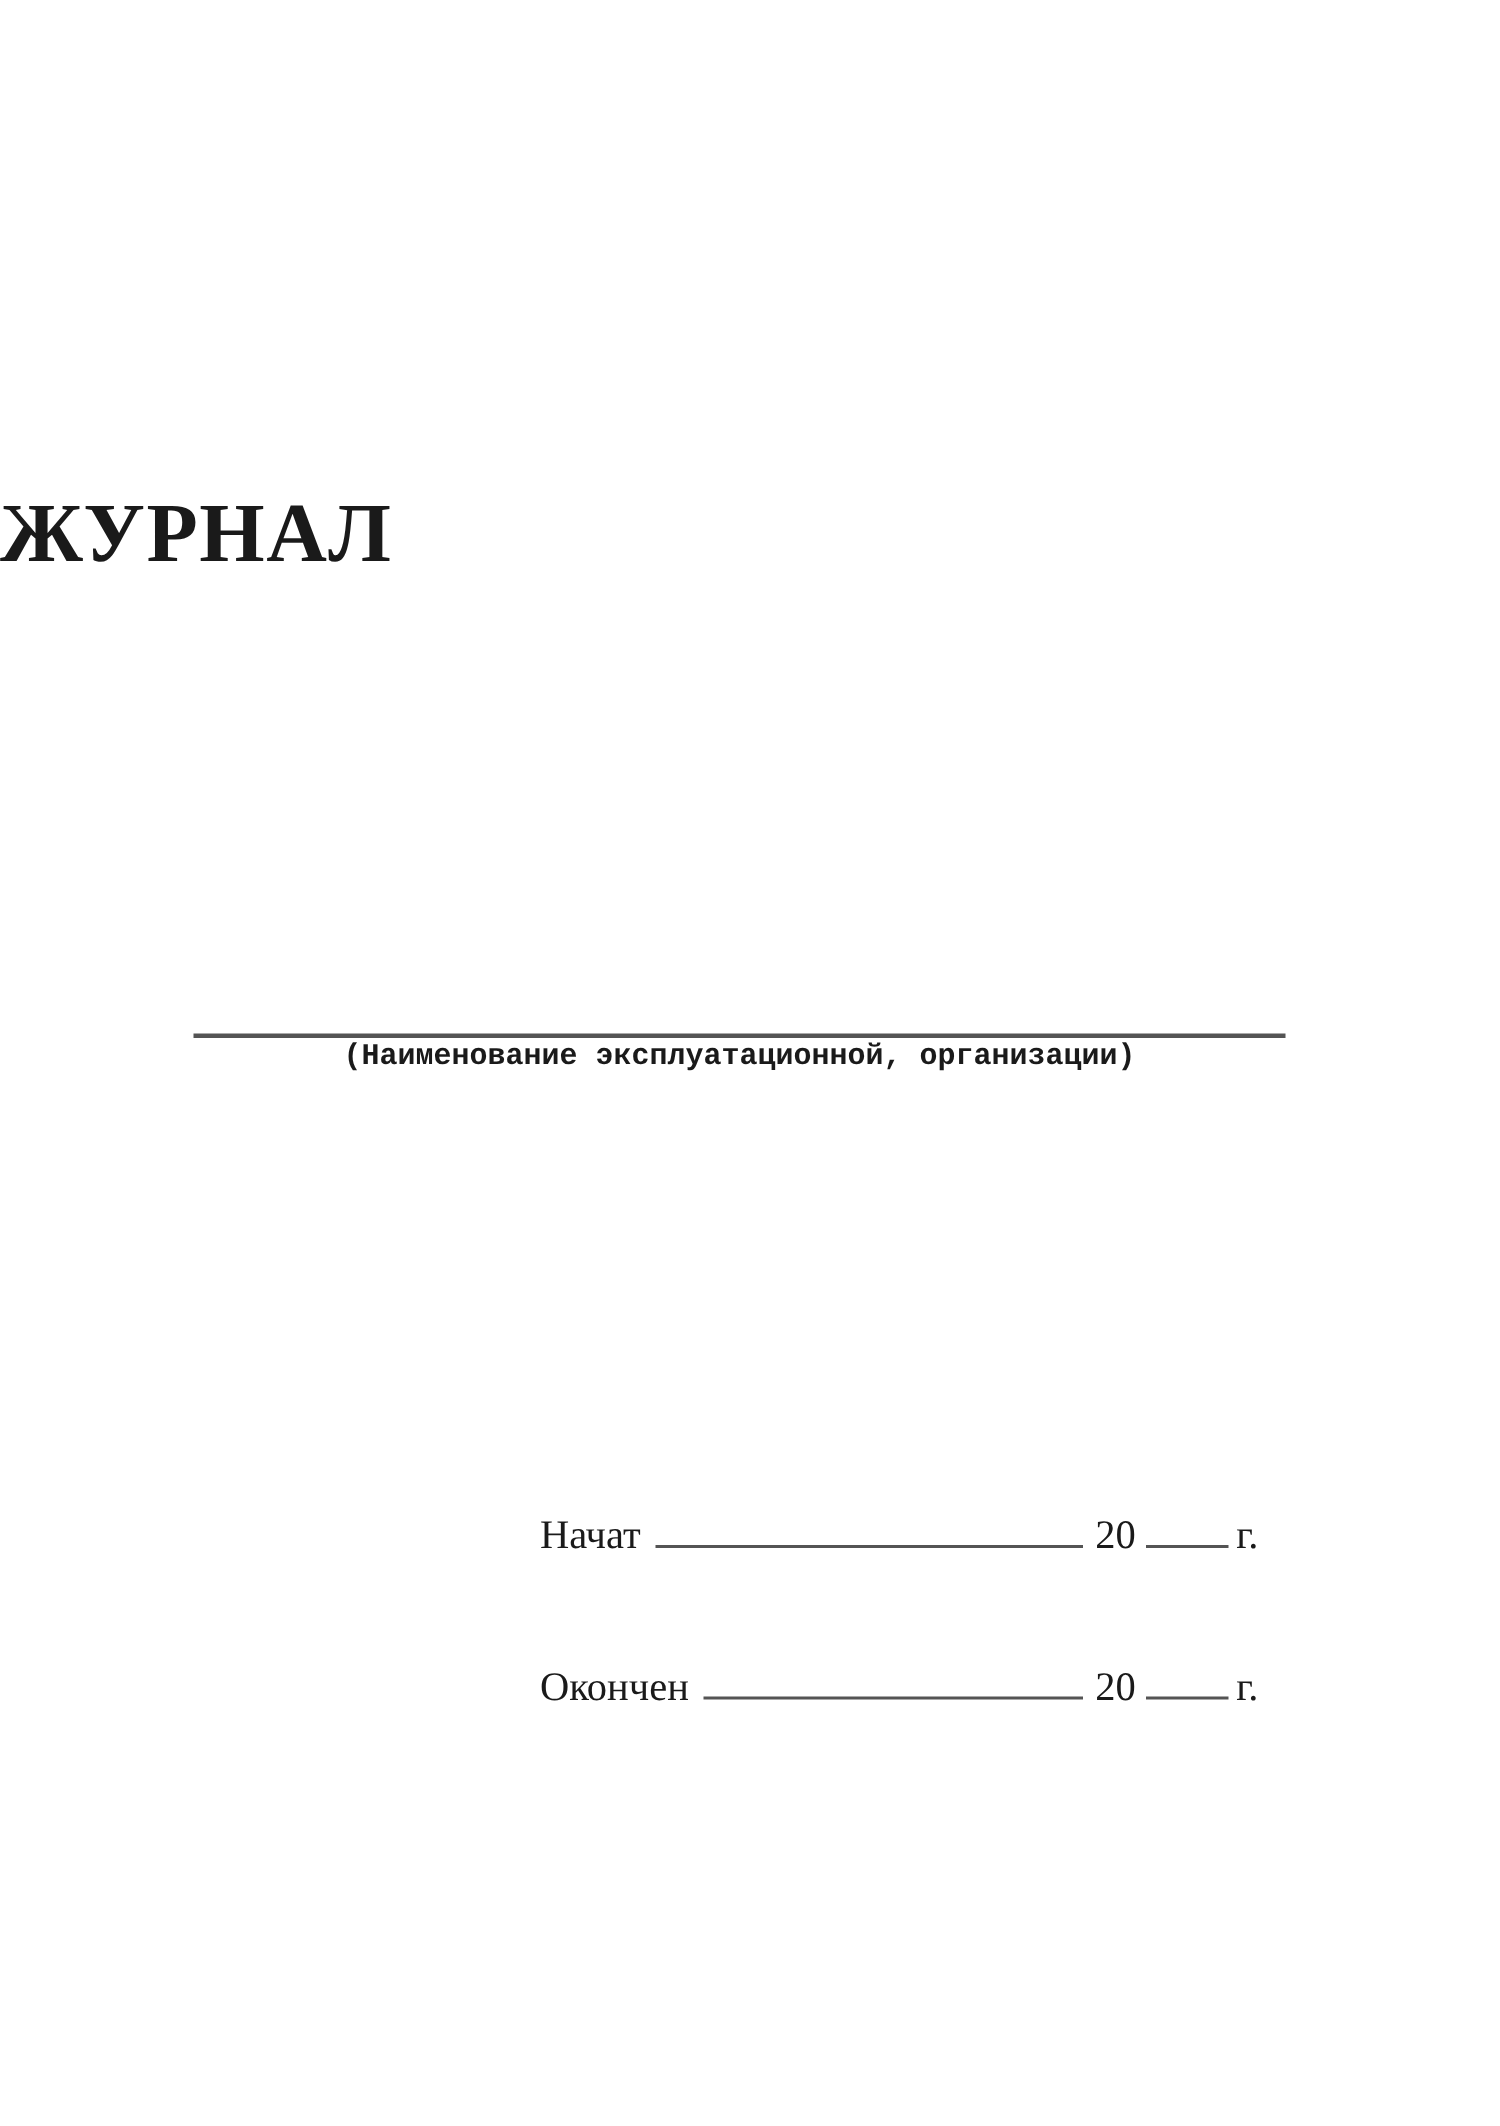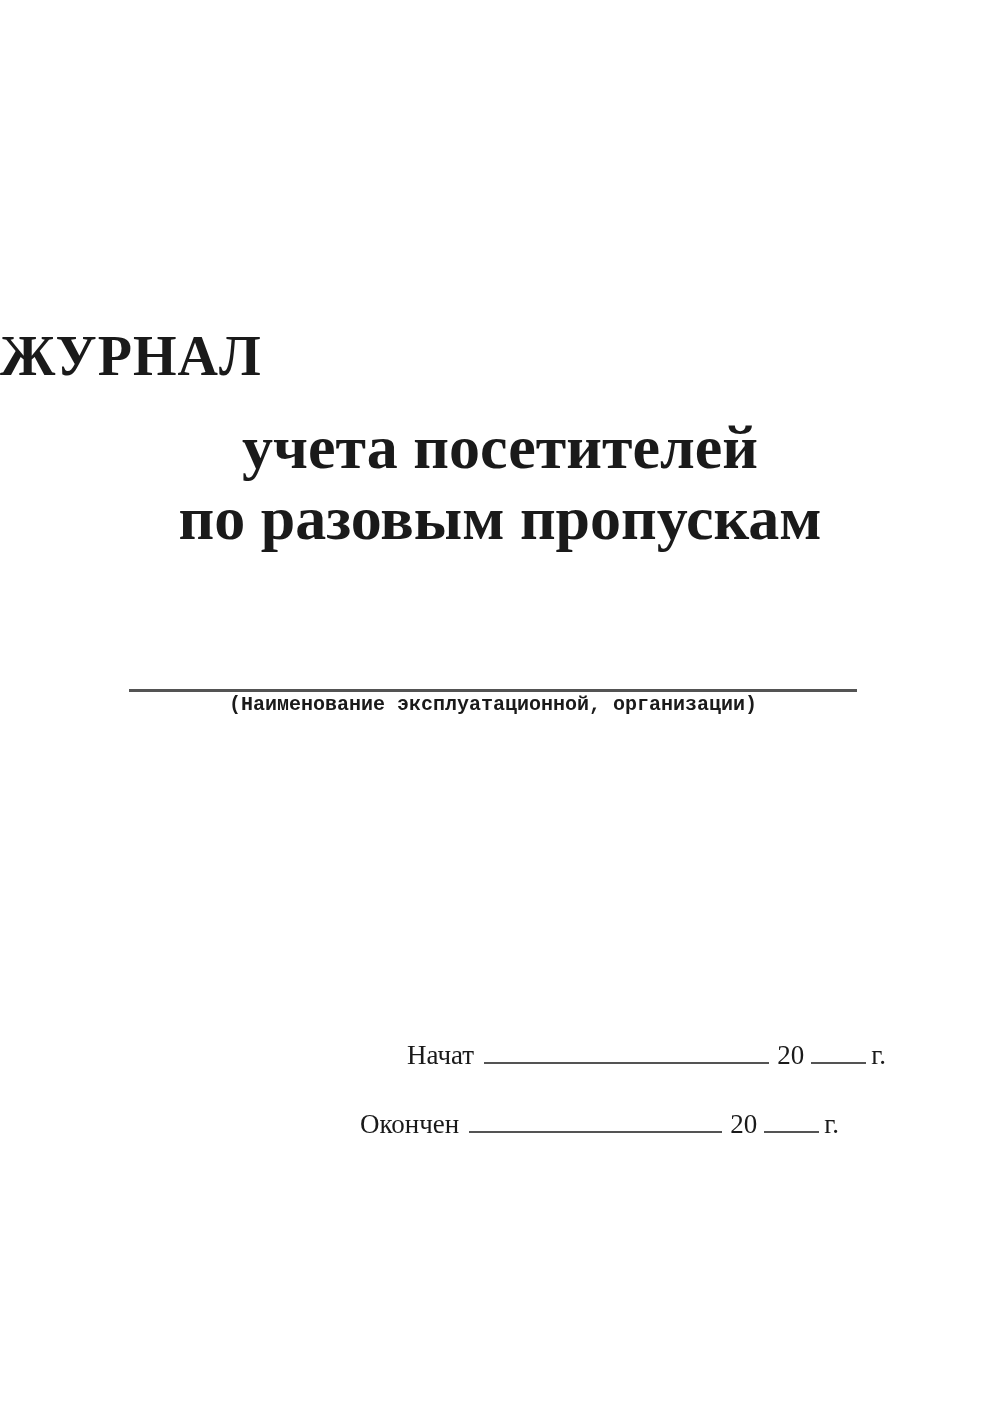--- a/index.html
+++ b/index.html
@@ -56,41 +56,37 @@
   .date-row {
     position: absolute;
     left: 360px;
     width: 479px;
     display: flex;
     align-items: baseline;
     font-size: 27px;
     line-height: 31px;
     white-space: nowrap;
   }
-  .row-begin { top: 1040px; margin-left: 47px; }
+  .row-begin { top: 1008px; }
   .row-end   { top: 1085px; margin-top: 24px; }
   .blank {
     display: inline-block;
     height: 0;
     border-bottom: 2px solid var(--line, #565656);
   }
   .blank-long  { flex: 1 1 auto; margin: 0 8px -5px 10px; }
   .blank-short { width: 55px; flex: 0 0 auto; margin: 0 5px -5px 7px; }
 </style>
 </head>
 <body>
 
 <div class="page" style="--ink: #1a1a1a; --line: #545454; background: rgb(255, 255, 255);">
 
   <h1 class="doc-title">ЖУРНАЛ</h1>
 
-  <div class="doc-subtitle">
-    <div>учета посетителей</div>
-    <div>по разовым пропускам</div>
-  </div>
 
   <div class="org-block">
     <div class="org-line"></div>
     <div class="org-caption">(Наименование эксплуатационной, организации)</div>
   </div>
 
   <div class="date-row row-begin">
     <span>Начат</span>
     <span class="blank blank-long"></span>
     <span>20</span>

